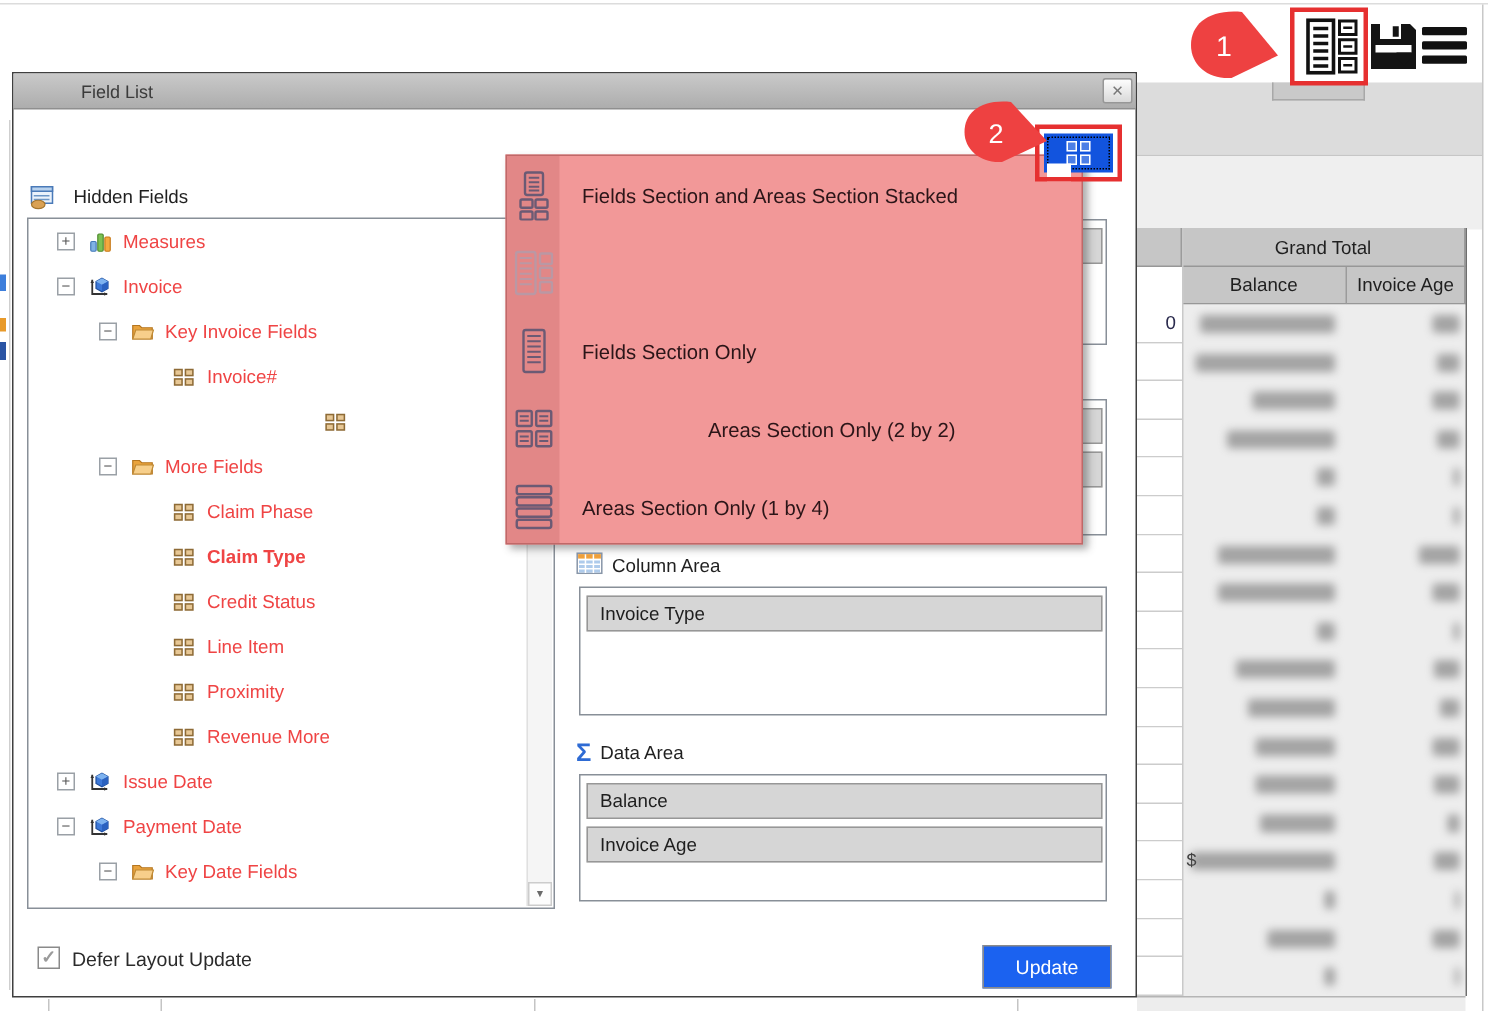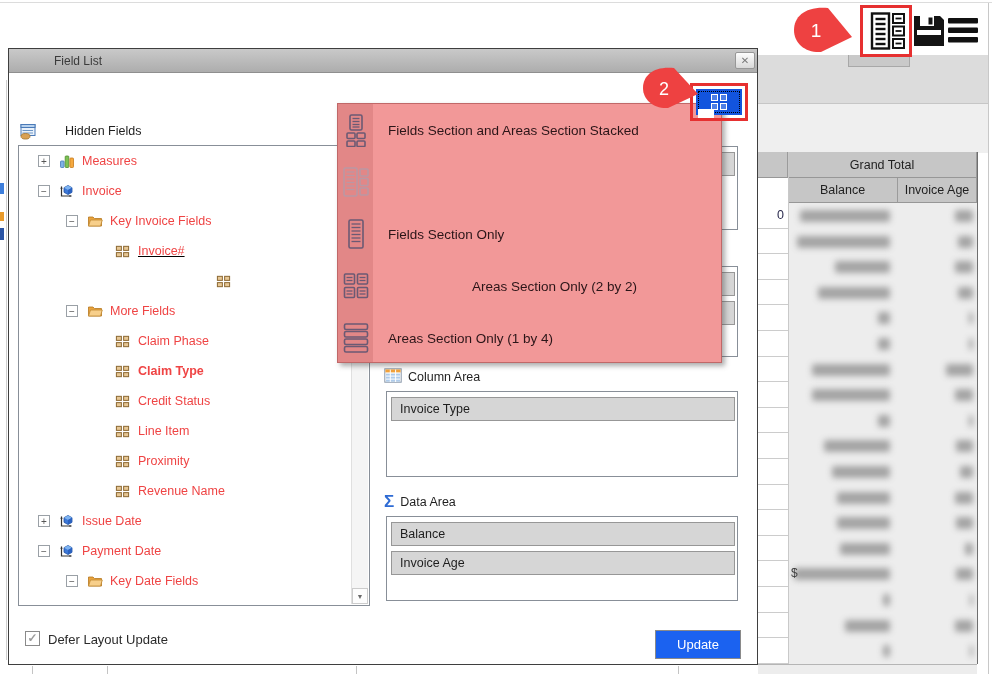--- a/index.html
+++ b/index.html
@@ -42,21 +42,21 @@
   .prow-prefix{position:absolute;left:33px;top:5px;font-size:12px;color:#3a3a3a;}
 
   
   .dialog{left:8px;top:48px;width:748px;height:615px;background:#fff;border:1px solid #3f3f3f;z-index:5;}
   .titlebar{left:0;top:0;width:748px;height:24px;background:linear-gradient(#c9c9c9,#adadad);
             border-bottom:1px solid #8f8f8f;color:#3b3b3b;font-size:12px;line-height:24px;
             padding-left:45px;box-sizing:border-box;}
   .closebtn{left:726px;top:3px;width:20px;height:17px;background:linear-gradient(#fdfdfd,#d9d9d9);
             border:1px solid #979797;border-radius:2px;color:#787878;font-size:10px;display:flex;
             align-items:center;justify-content:center;cursor:pointer;box-sizing:border-box;}
-  .hf-row{left:11px;top:73px;height:18px;display:flex;align-items:center;gap:21px;}
+  .hf-row{left:11px;top:73px;height:18px;display:flex;align-items:center;gap:5px;}
   .hf-label{font-size:12.5px;color:#1f1f1f;}
   .treebox{left:9px;top:96px;width:352px;height:461px;border:1px solid #888f98;box-sizing:border-box;background:#fff;}
   .treerows{position:absolute;left:0;top:0;width:334px;height:459px;overflow:hidden;}
   .tree-row{position:absolute;left:0;width:334px;height:30px;display:flex;align-items:center;cursor:default;}
   .expander{width:12px;height:12px;border:1px solid #9aa0a6;background:#fff;color:#555;font-size:10px;
             line-height:11px;text-align:center;box-sizing:border-box;flex:0 0 12px;margin-right:8px;cursor:pointer;}
   .expander.empty{visibility:hidden;}
   .tree-icon{width:17px;height:17px;flex:0 0 17px;margin-right:7px;display:flex;align-items:center;justify-content:center;}
   .tree-label{font-size:12.5px;color:#ef4444;white-space:nowrap;}
   .scrollbar{position:absolute;right:1px;top:1px;width:16px;height:457px;background:#f5f5f5;border-left:1px solid #e0e0e0;}
@@ -322,21 +322,21 @@
           <div class="tree-row" style="top: 60px; padding-left: 47px;">
       <span class="expander">−</span>
       <span class="tree-icon">
               <svg width="16" height="16" viewBox="0 0 16 16">
                 <path d="M1.5 4 L6 4 L7.5 5.5 L14.5 5.5 L14.5 13 L1.5 13 Z" fill="#E9A33D" stroke="#B57620" stroke-width=".8"></path>
                 <path d="M1.5 13 L3.5 7 L15.3 7 L13.5 13 Z" fill="#F7CF8B" stroke="#C08A34" stroke-width=".8"></path>
               </svg>
             </span>
       <span class="tree-label">Key Invoice Fields</span>
     </div>
-          <div class="tree-row" style="top: 90px; padding-left: 75px; text-decoration: underline;">
+          <div class="tree-row" style="top: 90px; padding-left: 75px;">
       <span class="expander empty"></span>
       <span class="tree-icon">
               <svg width="15" height="15" viewBox="0 0 16 16">
                 <g fill="#E7C795" stroke="#8E6B36" stroke-width="1.1">
                   <rect x="1.5" y="2.5" width="5.3" height="4.3"></rect>
                   <rect x="9.2" y="2.5" width="5.3" height="4.3"></rect>
                   <rect x="1.5" y="9.2" width="5.3" height="4.3"></rect>
                   <rect x="9.2" y="9.2" width="5.3" height="4.3"></rect>
                 </g>
               </svg>
@@ -442,21 +442,21 @@
       <span class="tree-icon">
               <svg width="15" height="15" viewBox="0 0 16 16">
                 <g fill="#E7C795" stroke="#8E6B36" stroke-width="1.1">
                   <rect x="1.5" y="2.5" width="5.3" height="4.3"></rect>
                   <rect x="9.2" y="2.5" width="5.3" height="4.3"></rect>
                   <rect x="1.5" y="9.2" width="5.3" height="4.3"></rect>
                   <rect x="9.2" y="9.2" width="5.3" height="4.3"></rect>
                 </g>
               </svg>
             </span>
-      <span class="tree-label">Revenue Name</span>
+      <span class="tree-label">Revenue More</span>
     </div>
           <div class="tree-row" style="top: 360px; padding-left: 19px;">
       <span class="expander">+</span>
       <span class="tree-icon">
               <svg width="16" height="16" viewBox="0 0 16 16">
                 <path d="M2.5 3.5 L2.5 13 L12.5 13" stroke="#333" stroke-width="1.2" fill="none"></path>
                 <path d="M2.5 3.5 L1.3 5.7 L3.7 5.7 Z" fill="#333"></path>
                 <path d="M12.5 13 L10.5 11.9 L10.5 14.1 Z" fill="#333"></path>
                 <polygon points="9,2.5 13,4.7 13,9.3 9,11.5 5,9.3 5,4.7" fill="#3C78D8" stroke="#1F4F9E" stroke-width=".8"></polygon>
                 <polygon points="9,2.5 13,4.7 9,6.9 5,4.7" fill="#7EB3F0"></polygon>

